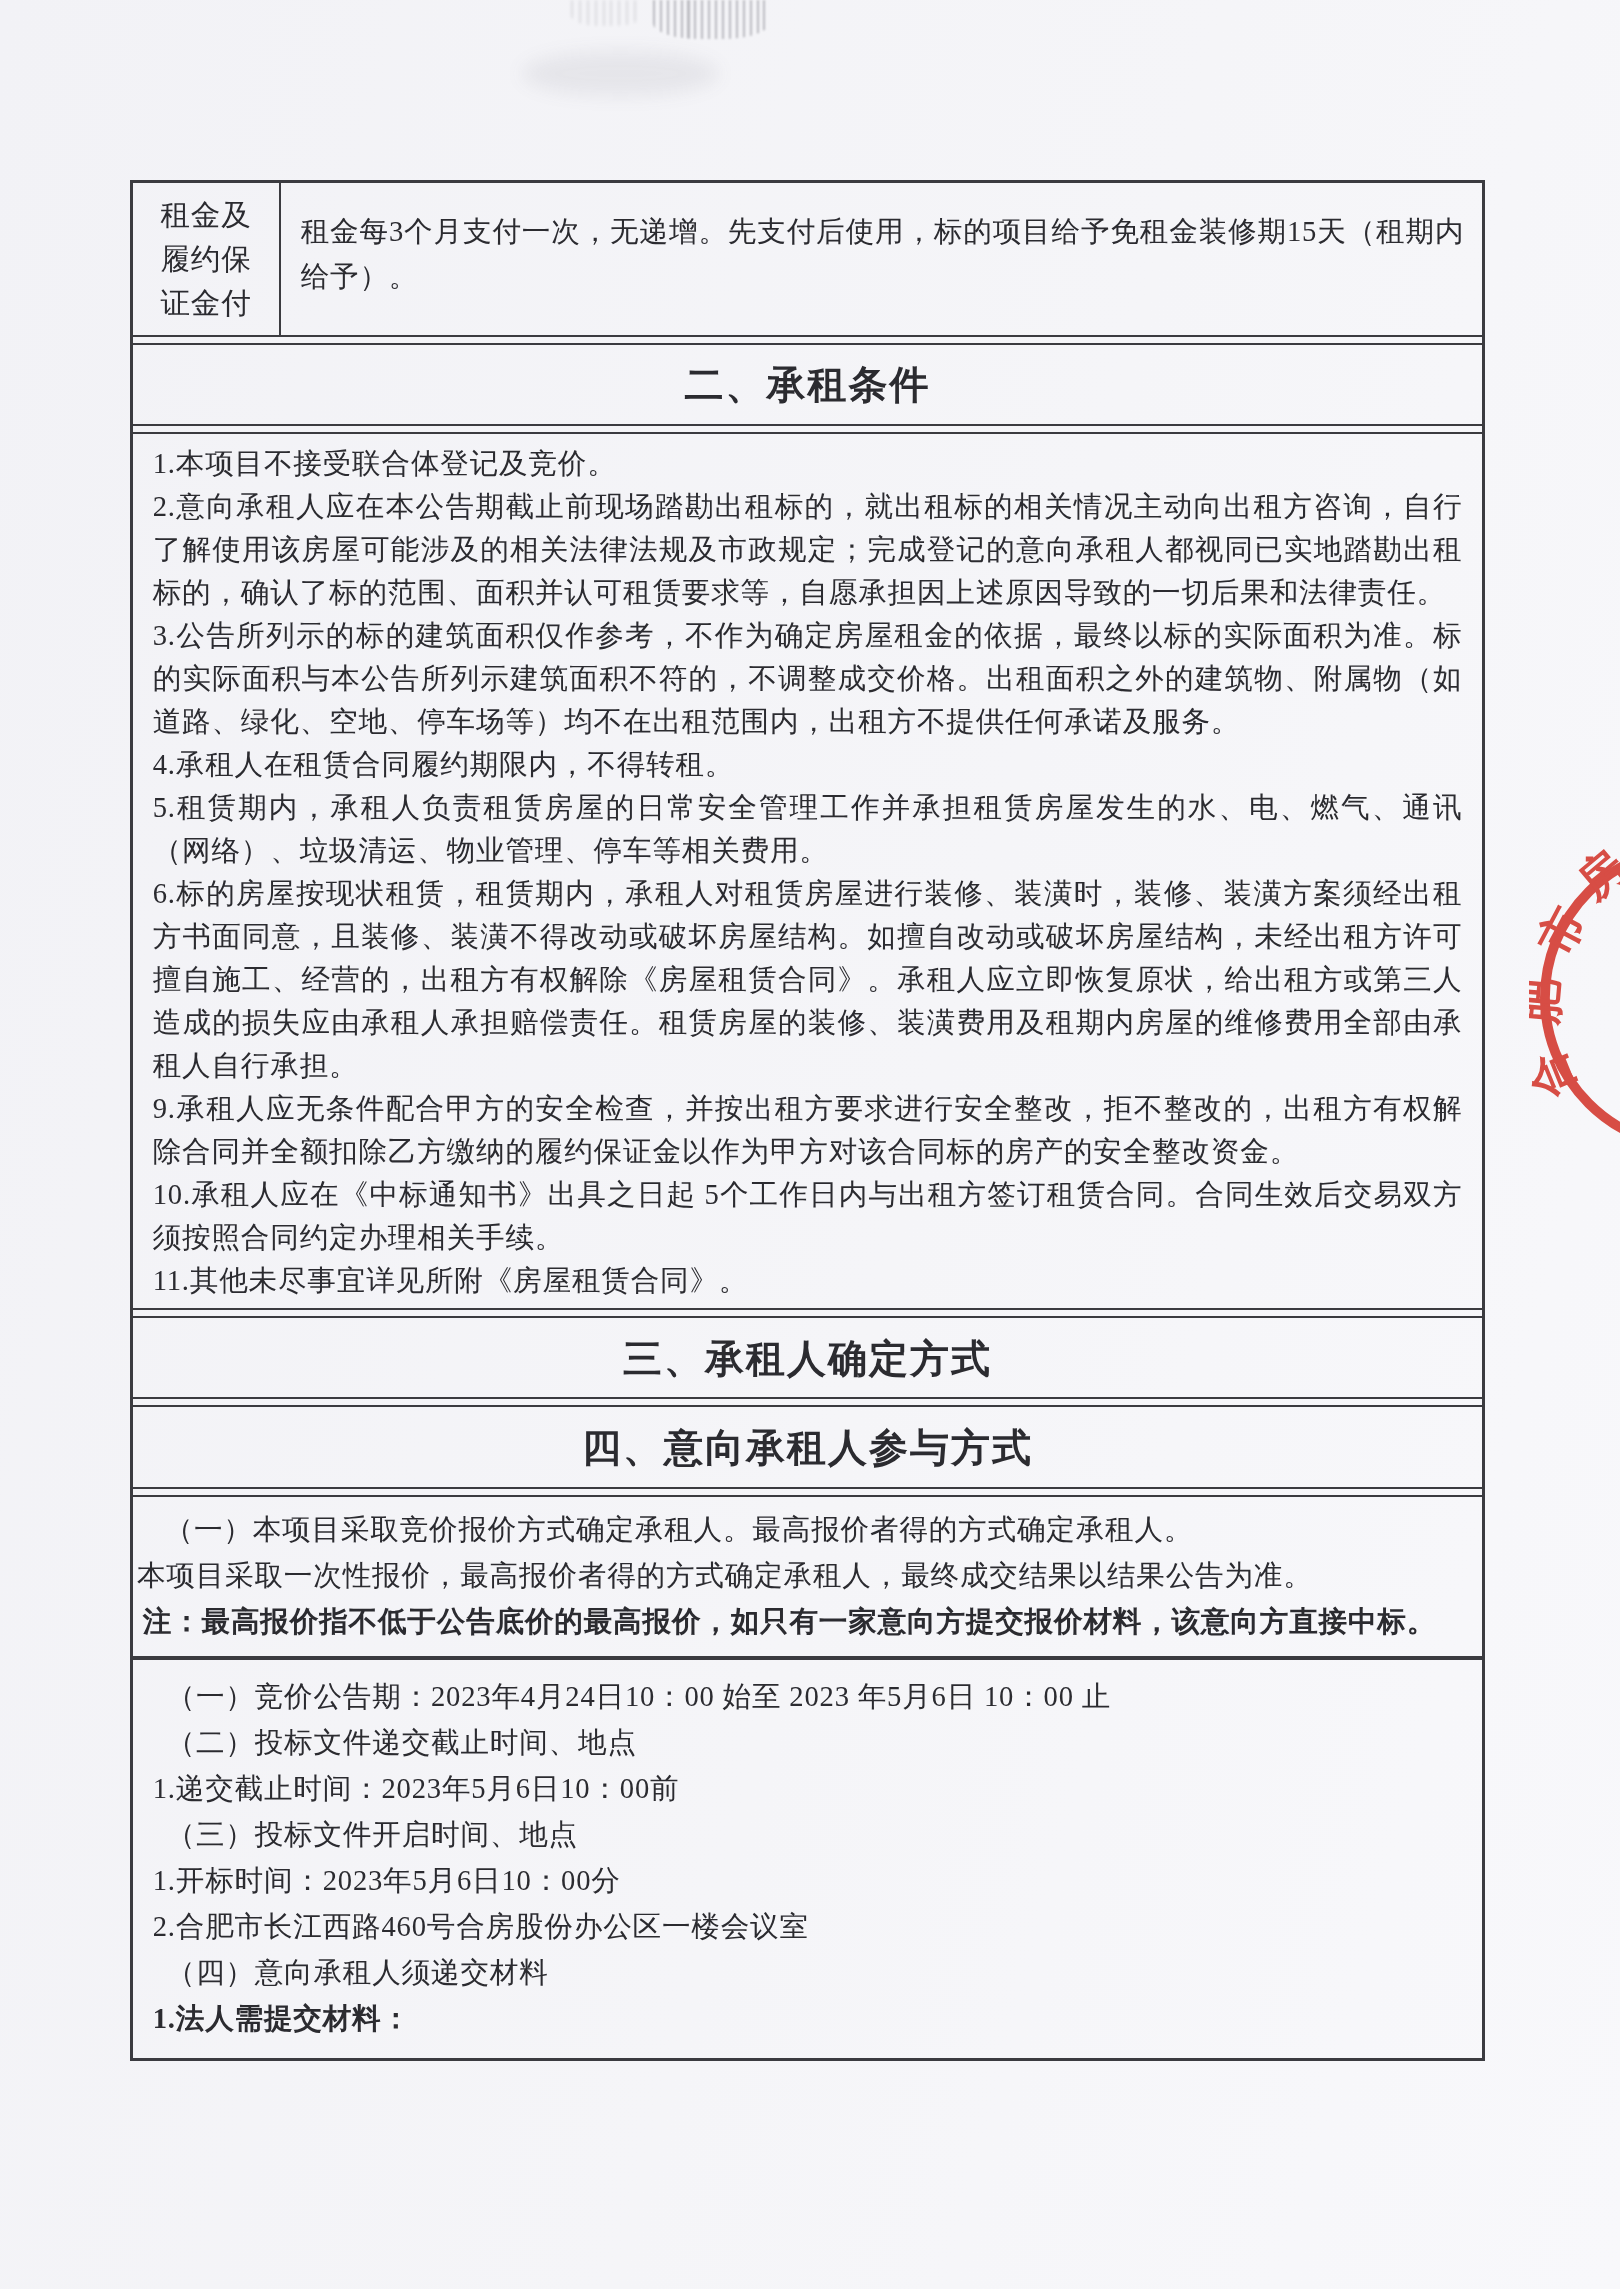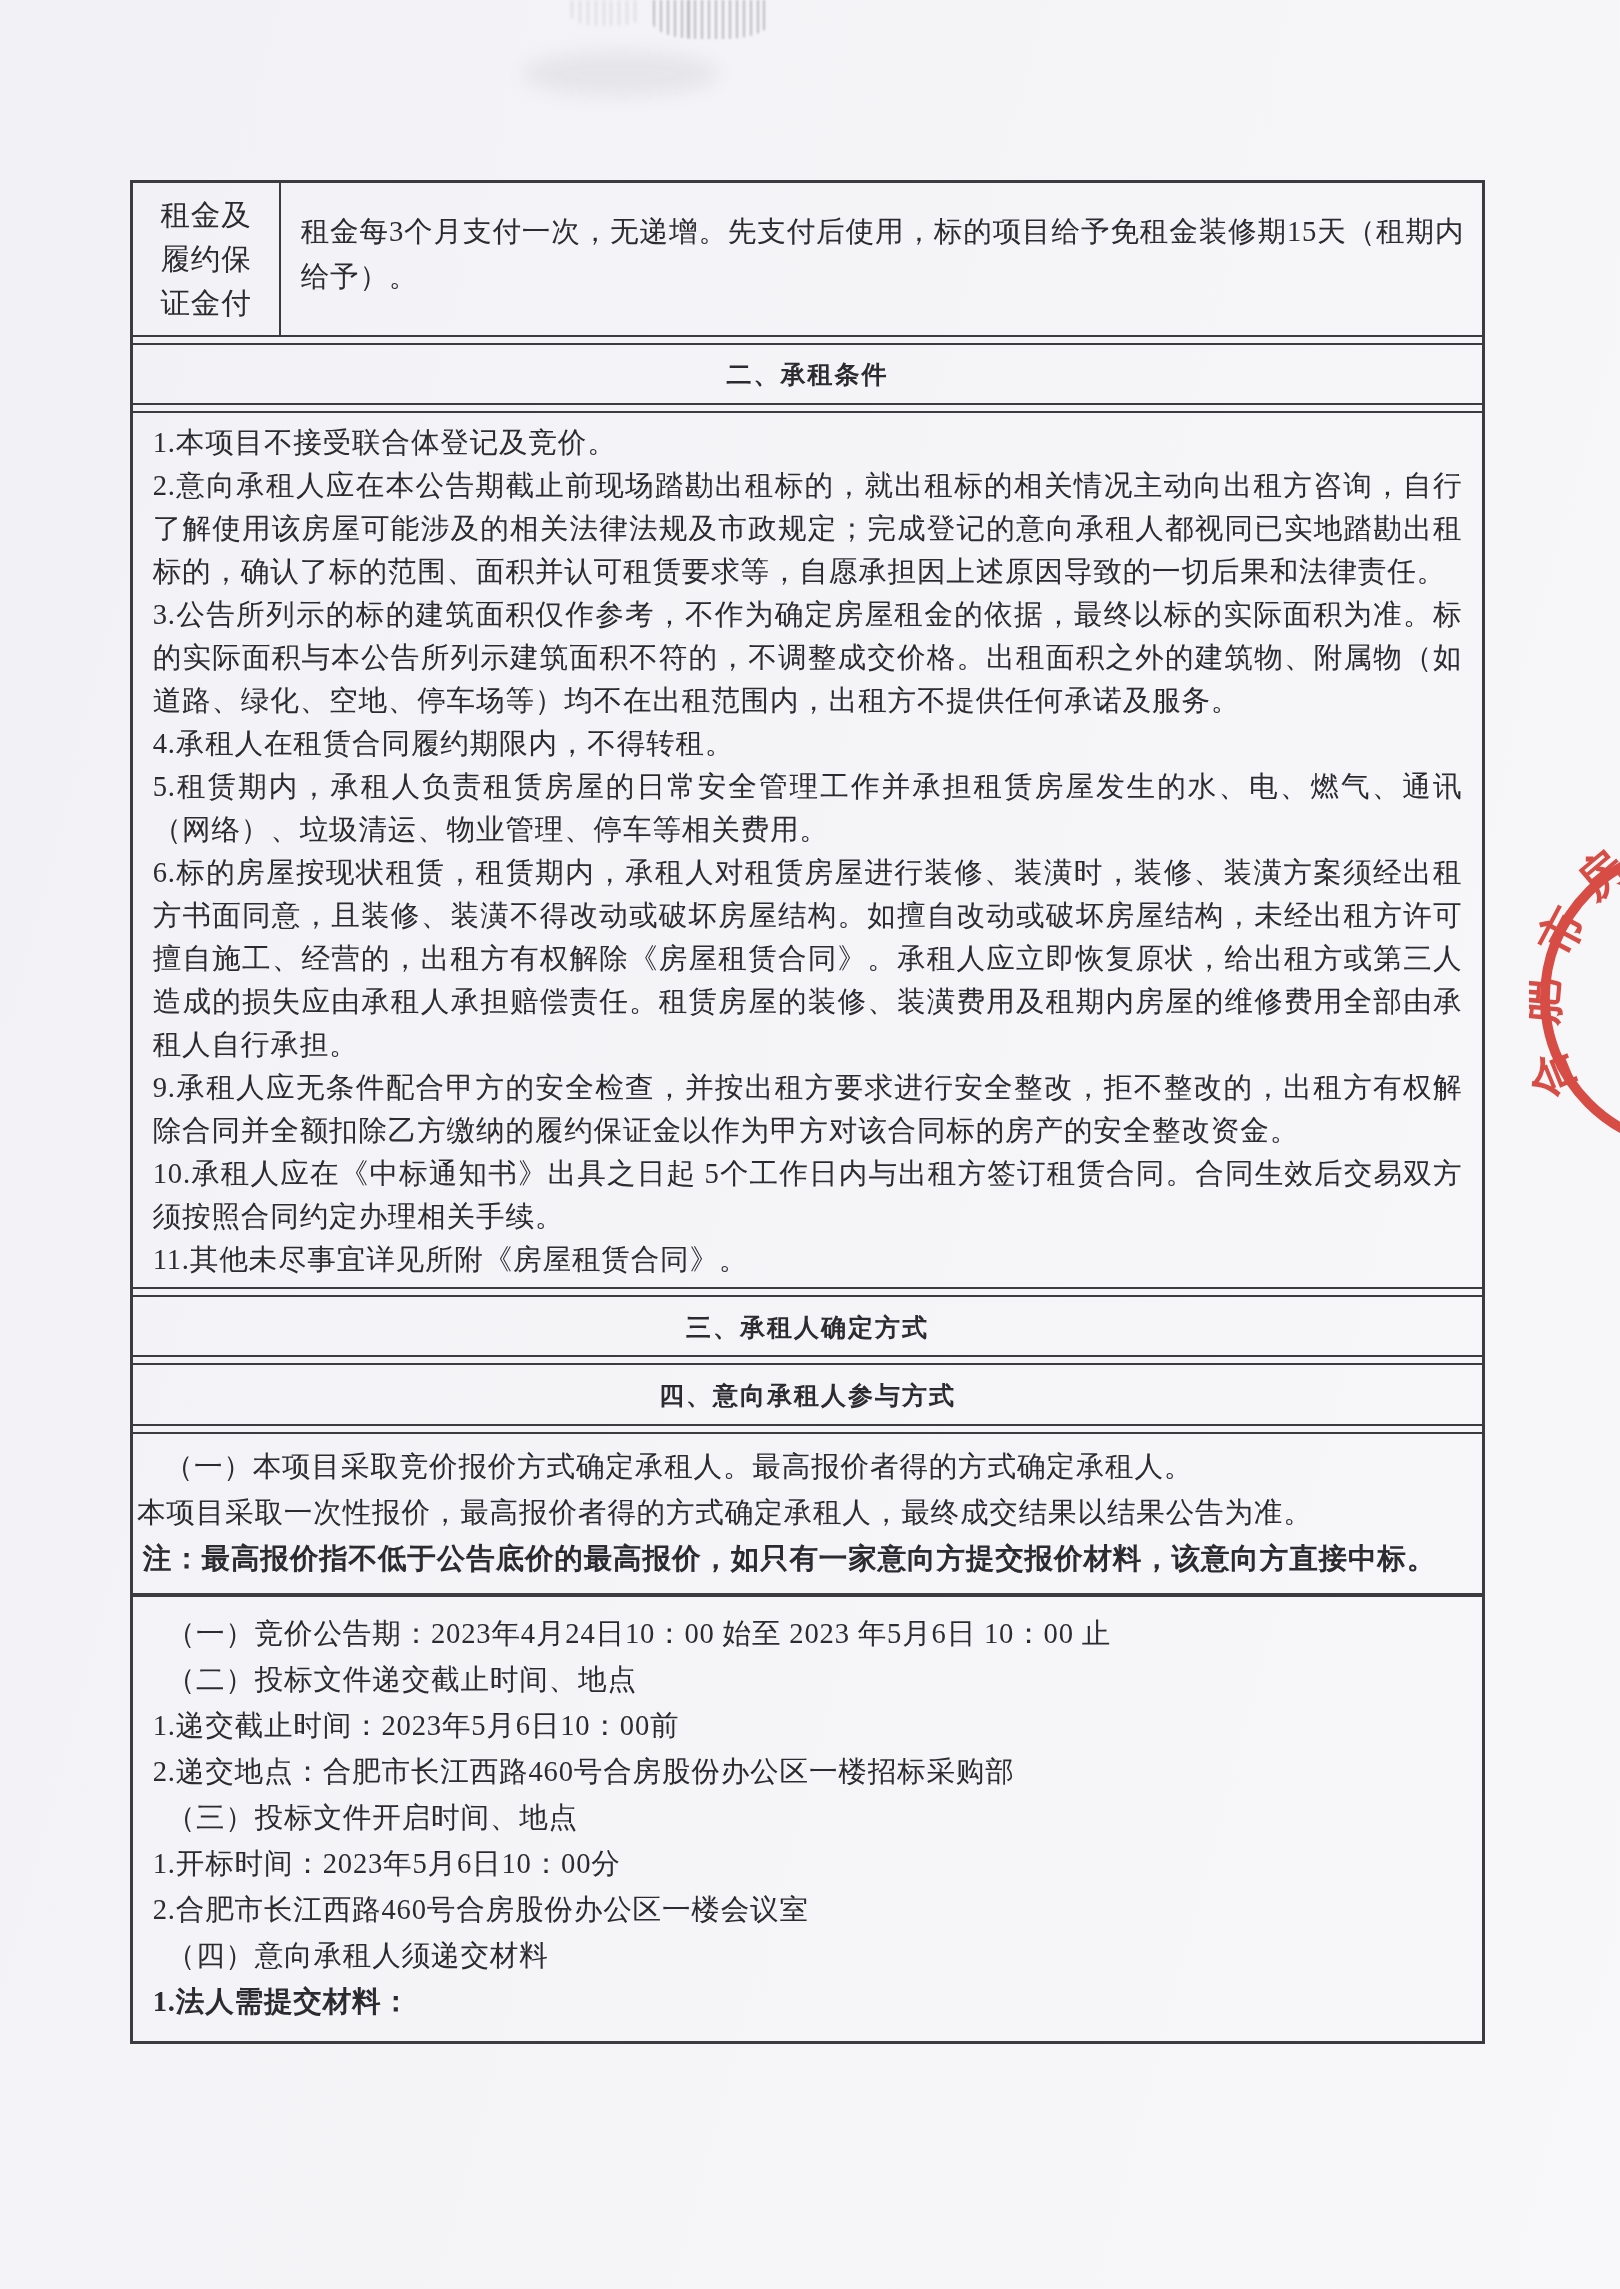--- a/index.html
+++ b/index.html
@@ -44,21 +44,21 @@
     font-size:28.6px;
     letter-spacing:0.8px;
   }
   .row{box-sizing:border-box;}
   .bordered-bottom{border-bottom:2px solid var(--line);}
   .hdr{
     margin:5.9px 0;
     border-top:2px solid var(--line);
     border-bottom:2px solid var(--line);
     text-align:center;
-    font-size:25px;
+    font-size:39px;
     letter-spacing:2px;
     padding:13.8px 0 11.8px 0;
     font-weight:600;
   }
   .after-hdr{border-top:2px solid var(--line);}
   
   .row-pay{display:flex;align-items:stretch;}
   .cell-label{
     flex:0 0 148px;
     border-right:2px solid var(--line);
@@ -142,21 +142,20 @@
     <div class="row row-method after-hdr bordered-bottom">
       <p class="p-indent">（一）本项目采取竞价报价方式确定承租人。最高报价者得的方式确定承租人。</p>
       <p class="p-flush">本项目采取一次性报价，最高报价者得的方式确定承租人，最终成交结果以结果公告为准。</p>
       <p class="p-note">注：最高报价指不低于公告底价的最高报价，如只有一家意向方提交报价材料，该意向方直接中标。</p>
     </div>
 
     <div class="row row-participate after-hdr">
       <p class="p-indent">（一）竞价公告期：2023年4月24日10：00 始至 2023 年5月6日 10：00 止</p>
       <p class="p-indent">（二）投标文件递交截止时间、地点</p>
       <p>1.递交截止时间：2023年5月6日10：00前</p>
-      <p>2.递交地点：合肥市长江西路460号合房股份办公区一楼招标采购部</p>
       <p class="p-indent">（三）投标文件开启时间、地点</p>
       <p>1.开标时间：2023年5月6日10：00分</p>
       <p>2.合肥市长江西路460号合房股份办公区一楼会议室</p>
       <p class="p-indent">（四）意向承租人须递交材料</p>
       <p class="p-bold">1.法人需提交材料：</p>
 
     </div>
 
   </div>
 

